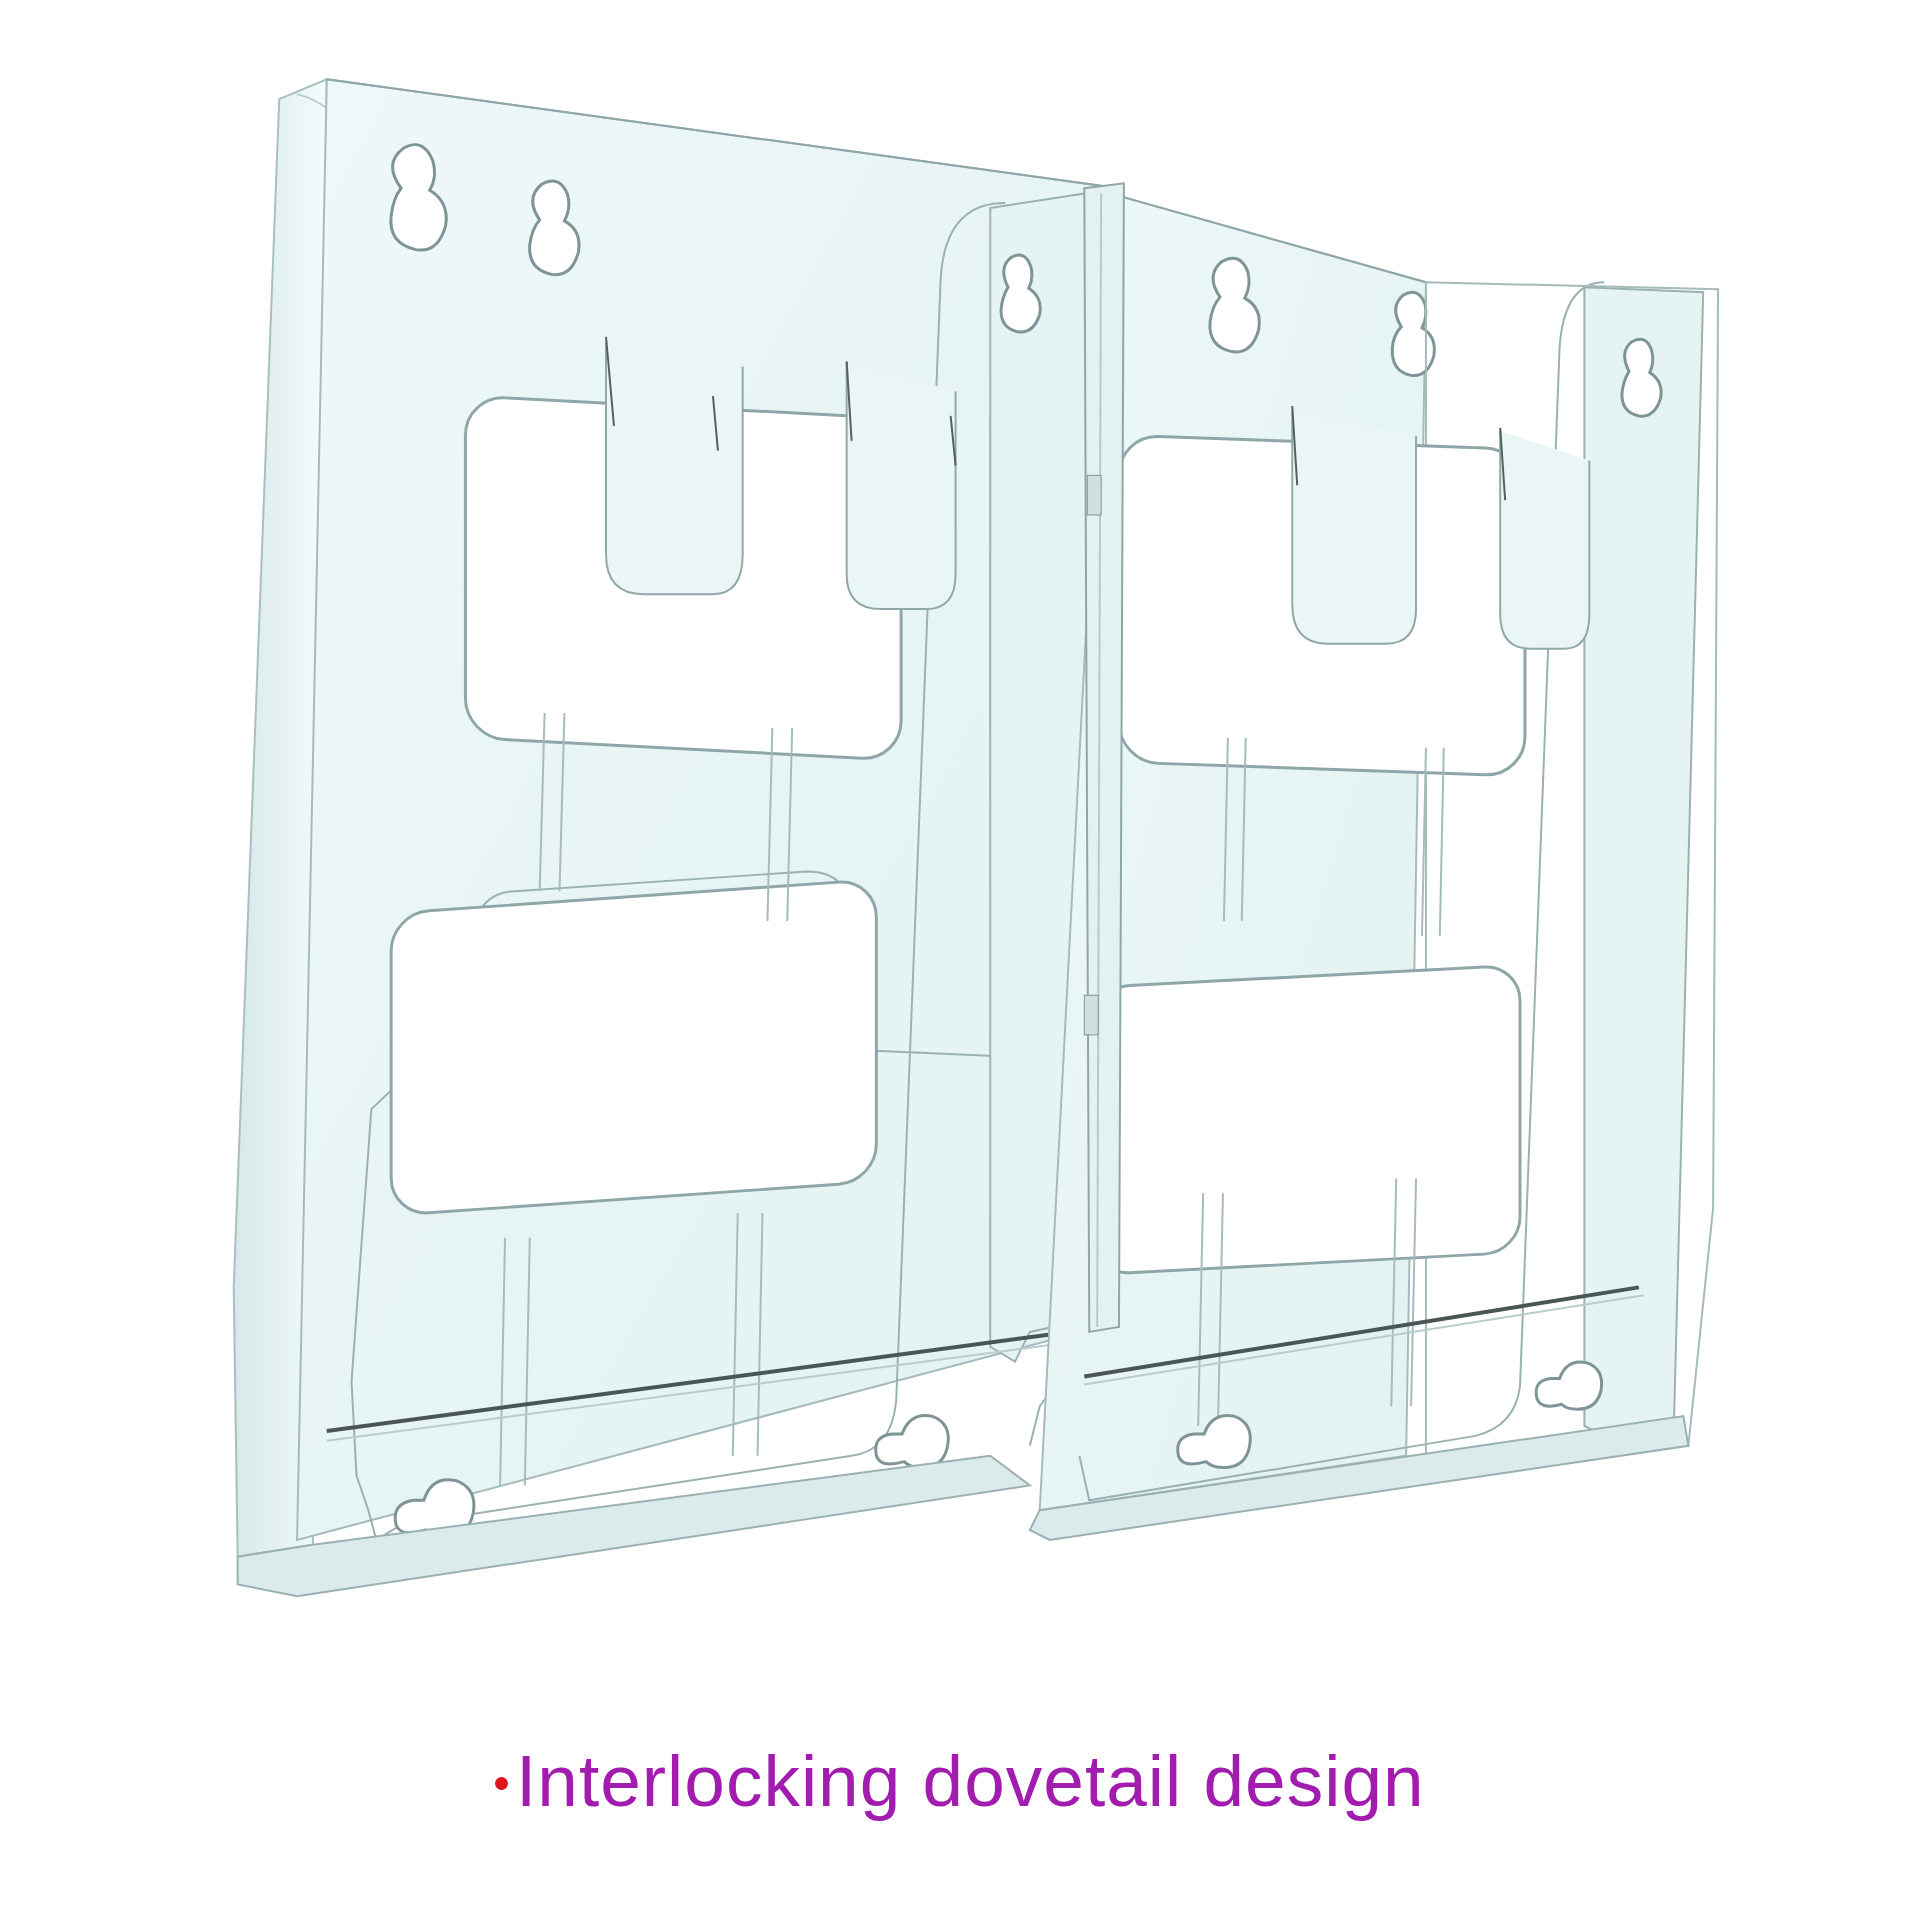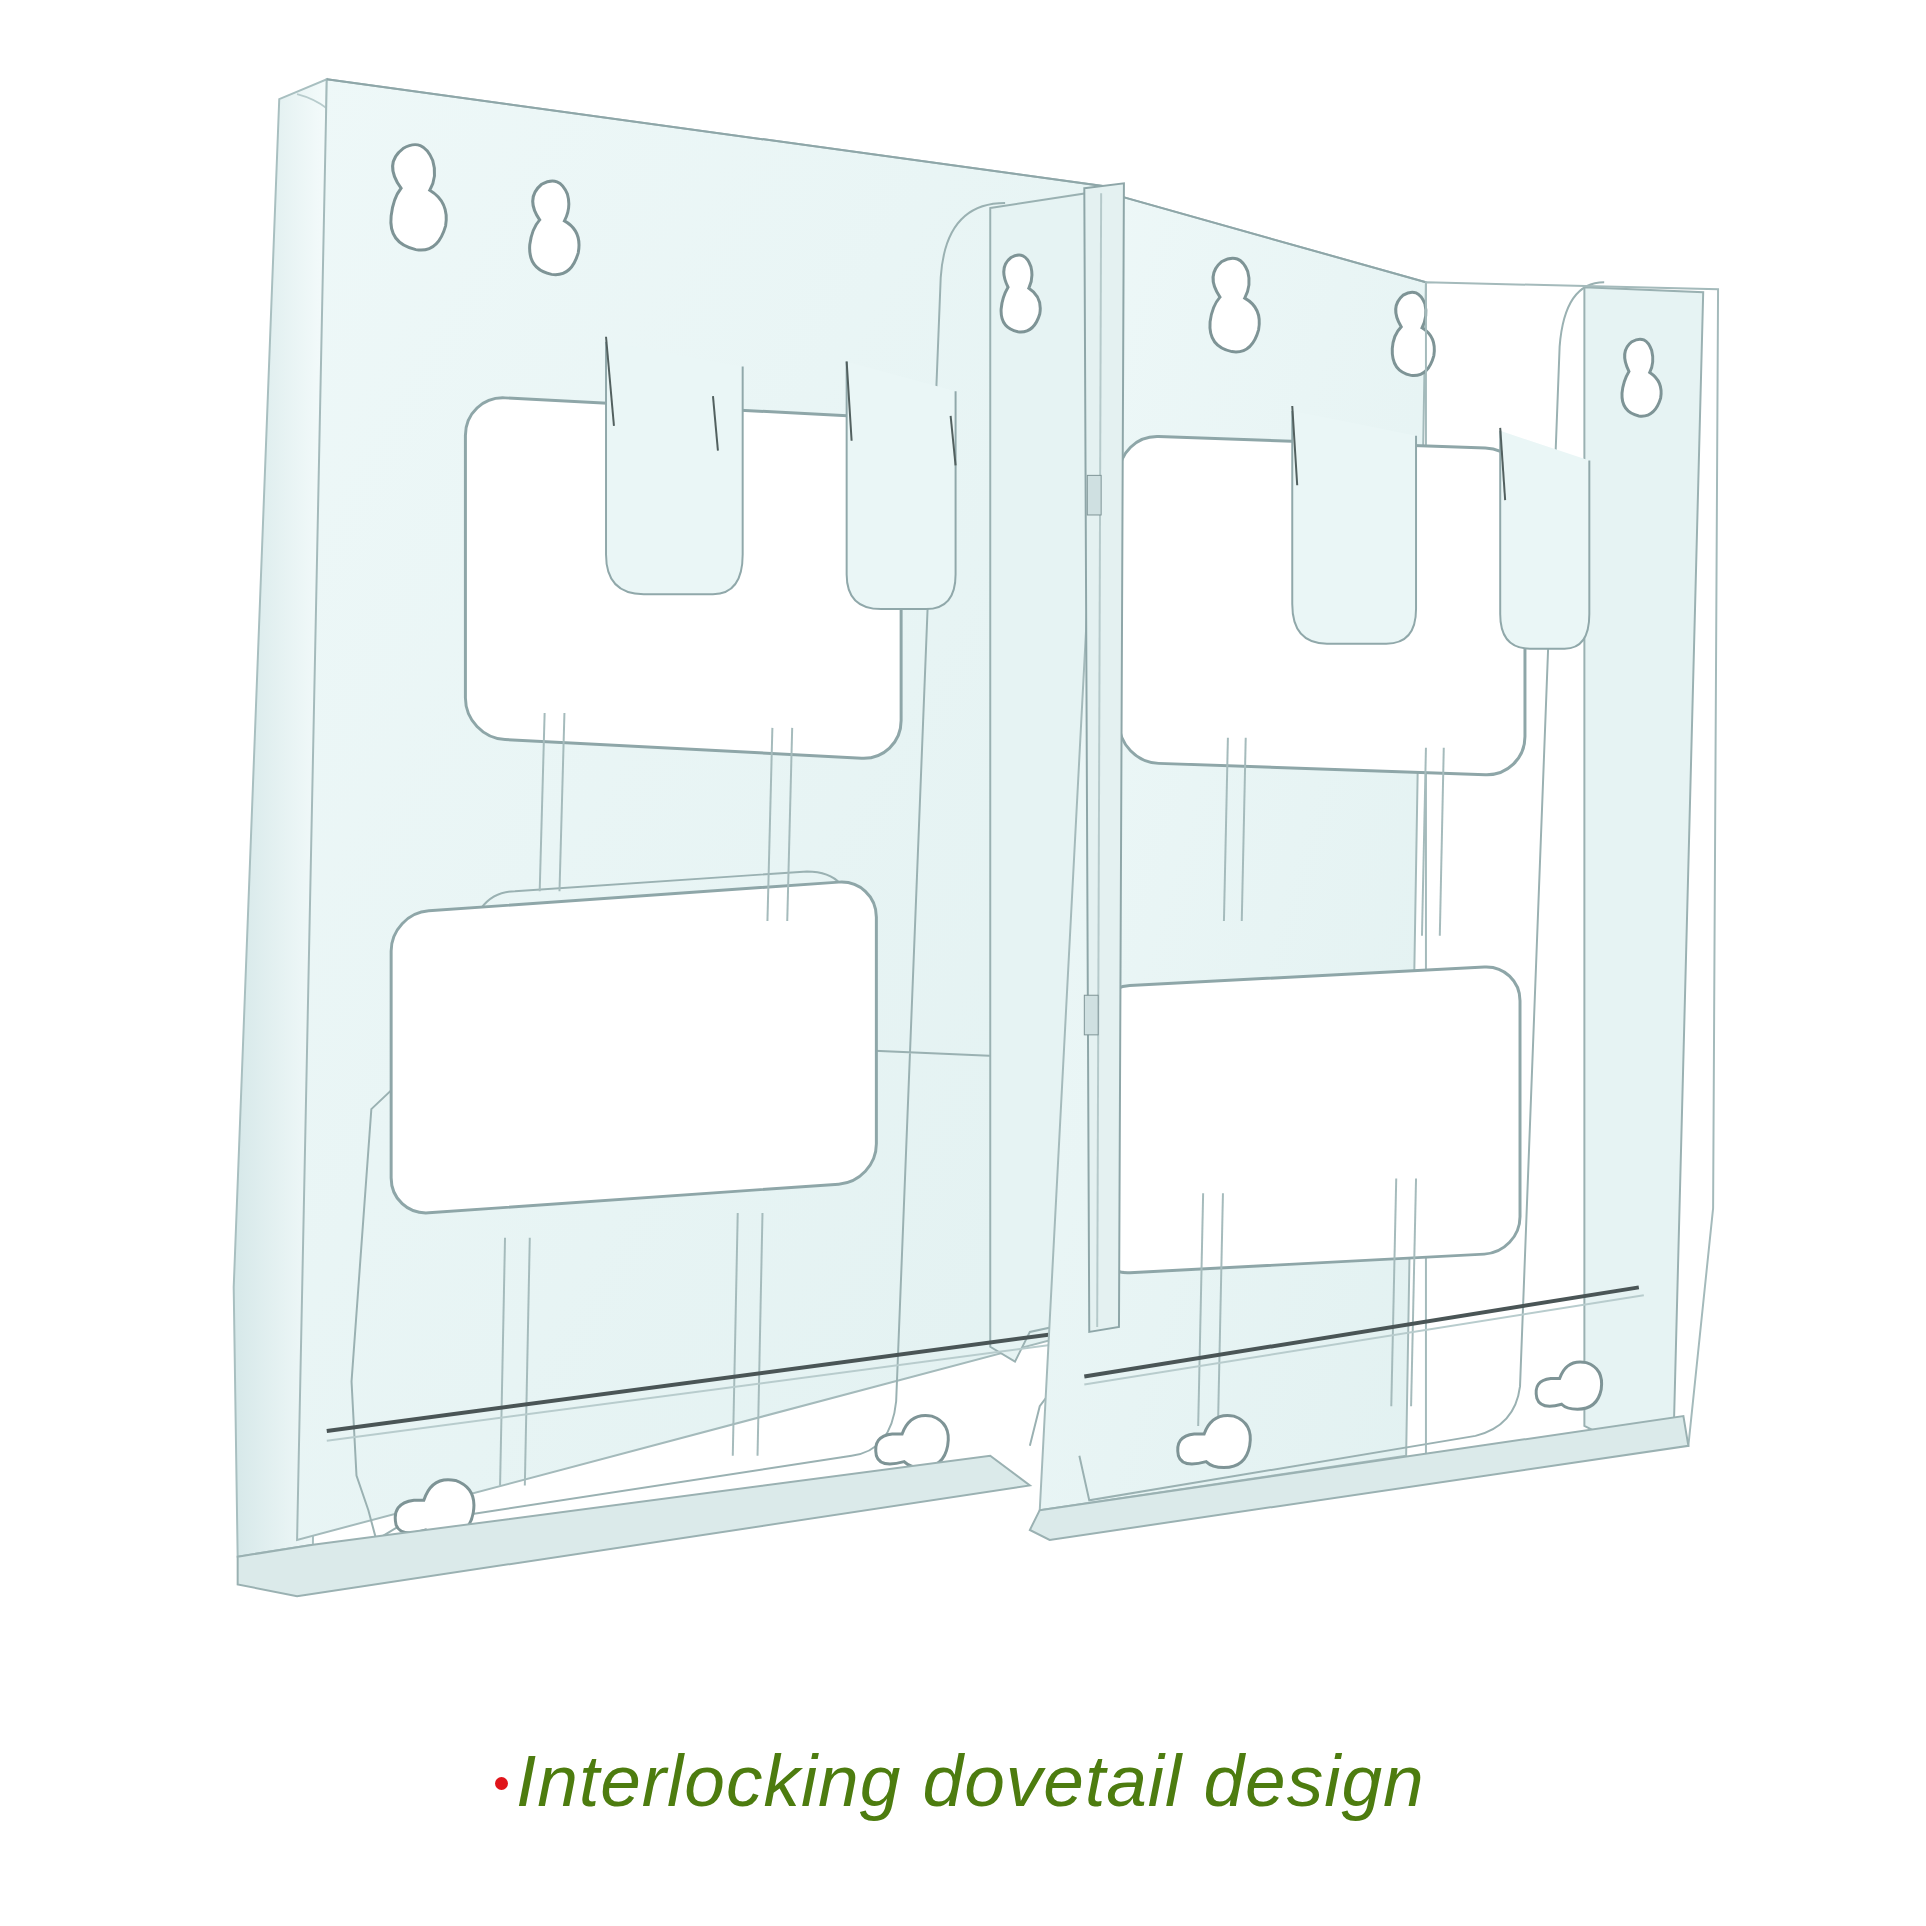--- a/index.html
+++ b/index.html
@@ -136,17 +136,17 @@
 
     <g>
       <polygon points="1095,190 1135,185 1130,1340 1100,1345" fill="#e4f1f1" stroke="#8ea6a8" stroke-width="2"></polygon>
       <line x1="1112" y1="195" x2="1108" y2="1340" stroke="#b5c9ca" stroke-width="2"></line>
       <rect x="1098" y="480" width="14" height="40" fill="#cfe0e1" stroke="#7e9496" stroke-width="1"></rect>
       <rect x="1095" y="1005" width="14" height="40" fill="#cfe0e1" stroke="#7e9496" stroke-width="1"></rect>
     </g>
   </svg>
 </div>
 
-<div class="caption" style="color: #4d7c0f; font-style: italic;">
+<div class="caption" style="color: #a21caf;">
   <span class="bullet" style="background: rgb(224, 20, 26);"></span>
   <span class="caption-text">Interlocking dovetail design</span>
 </div>
 
 
 </body></html>

